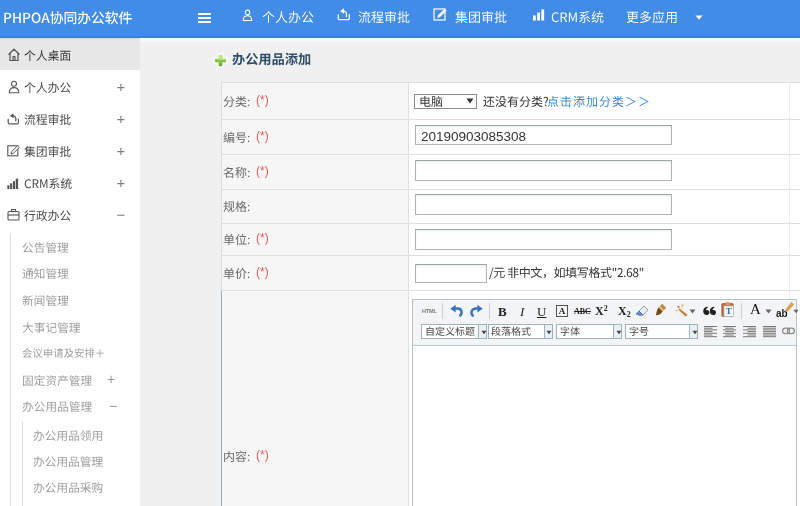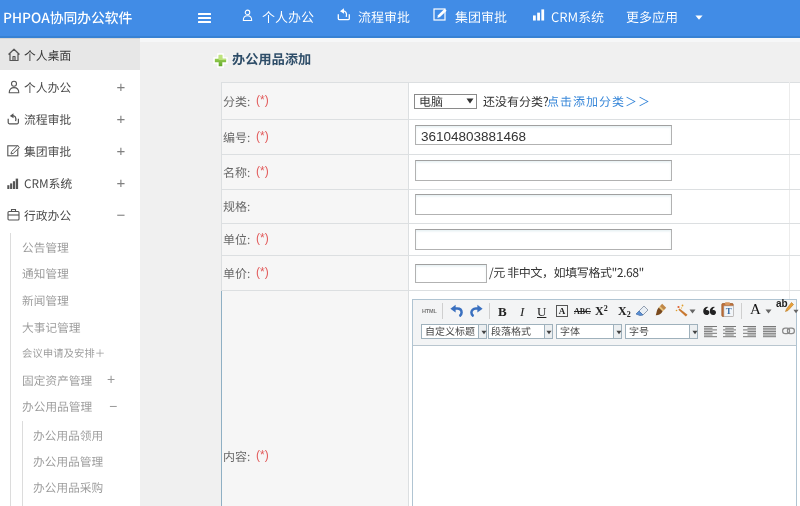--- a/index.html
+++ b/index.html
@@ -564,21 +564,21 @@
           <use href="#g87" x="2167"></use>
           <use href="#g88" x="3250"></use>
           <use href="#g65" x="4333"></use>
           <use href="#g66" x="5417"></use>
           <use href="#g89" x="6500"></use>
           <use href="#g89" x="7583"></use>
         </g>
       </svg>
     </div>
     <div style="position:absolute;left:415px;top:125px;width:257px;height:20px;background:#fff;border:1px solid #b2b2b2;border-top-color:#a0a0a0;box-sizing:border-box;box-shadow:inset 0 1.5px 2px rgba(150,190,205,0.22)"></div>
-    <div style="position:absolute;left:421px;top:129px;font:13.5px 'Liberation Sans',sans-serif;color:#333">36104803881468</div>
+    <div style="position:absolute;left:421px;top:129px;font:13.5px 'Liberation Sans',sans-serif;color:#333">20190903085308</div>
     <div style="position:absolute;left:415px;top:160px;width:257px;height:20.5px;background:#fff;border:1px solid #b2b2b2;border-top-color:#a0a0a0;box-sizing:border-box;box-shadow:inset 0 1.5px 2px rgba(150,190,205,0.22)"></div>
     <div style="position:absolute;left:415px;top:194px;width:257px;height:20.5px;background:#fff;border:1px solid #b2b2b2;border-top-color:#a0a0a0;box-sizing:border-box;box-shadow:inset 0 1.5px 2px rgba(150,190,205,0.22)"></div>
     <div style="position:absolute;left:415px;top:229px;width:257px;height:20.5px;background:#fff;border:1px solid #b2b2b2;border-top-color:#a0a0a0;box-sizing:border-box;box-shadow:inset 0 1.5px 2px rgba(150,190,205,0.22)"></div>
     <div style="position:absolute;left:415px;top:264px;width:72px;height:18.5px;background:#fff;border:1px solid #b2b2b2;border-top-color:#a0a0a0;box-sizing:border-box;box-shadow:inset 0 1.5px 2px rgba(150,190,205,0.22)"></div>
     <div style="position:absolute;left:489px;top:265px;">
       <svg class="t " width="155" height="16" style="overflow:visible">
         <g transform="translate(0,12) scale(0.012000,-0.012000)" fill="#333333">
           <use href="#g90" x="0"></use>
           <use href="#g91" x="359"></use>
           <use href="#g93" x="1516"></use>
@@ -646,21 +646,21 @@
 <rect x="0.8" y="1.5" width="11.4" height="13" rx="1" fill="#c0703a" stroke="#9a5a28" stroke-width="0.7"></rect>
 <rect x="4" y="0.3" width="5" height="2.6" rx="0.8" fill="#d89860"></rect>
 <rect x="3" y="4" width="9.5" height="10.5" fill="#f2f5f8" stroke="#b0b8c0" stroke-width="0.6"></rect>
 <text x="7.7" y="12" font-family="Liberation Serif" font-size="9" font-weight="bold" fill="#3a6ea8" text-anchor="middle">T</text>
     </svg>
     <div style="position:absolute;left:741px;top:303px;width:1px;height:16px;background:#cfcfcf"></div>
     <div style="font-family:'Liberation Serif',serif;color:#222;position:absolute;left:750px;top:301px;font-size:15px;color:#111">A</div>
     <svg style="position:absolute;left:765px;top:309px" width="7" height="5" viewBox="0 0 7 5">
       <path d="M0.5 0.5 L6.5 0.5 L3.5 4.5 Z" fill="#666"></path>
     </svg>
-    <div style="position:absolute;left:776px;top:298px;font:bold 10px 'Liberation Sans',sans-serif;color:#222">ab</div>
+    <div style="position:absolute;left:776px;top:308px;font:bold 10px 'Liberation Sans',sans-serif;color:#222">ab</div>
     <svg style="position:absolute;left:784px;top:302px" width="10" height="11" viewBox="0 0 10 11">
 <path d="M7.5 0.5 L9.5 2.5 L4 8.5 L1.5 9.5 L2.5 7 Z" fill="#e8a03a" stroke="#b87820" stroke-width="0.6"></path>
     </svg>
     <svg style="position:absolute;left:792.5px;top:309px" width="6" height="5" viewBox="0 0 7 5">
       <path d="M0.5 0.5 L6.5 0.5 L3.5 4.5 Z" fill="#666"></path>
     </svg>
     <div style="position:absolute;left:421px;top:323.5px;width:58px;height:15px;background:#fff;border:1px solid #9fb1bc;box-sizing:border-box"></div>
     <div style="position:absolute;left:479px;top:323.5px;width:8px;height:15px;background:#eceff1;border:1px solid #9fb1bc;border-left:0;box-sizing:border-box"></div>
     <svg style="position:absolute;left:480.5px;top:329.5px" width="6" height="5" viewBox="0 0 7 5">
       <path d="M0.5 0.5 L6.5 0.5 L3.5 4.5 Z" fill="#444"></path>

